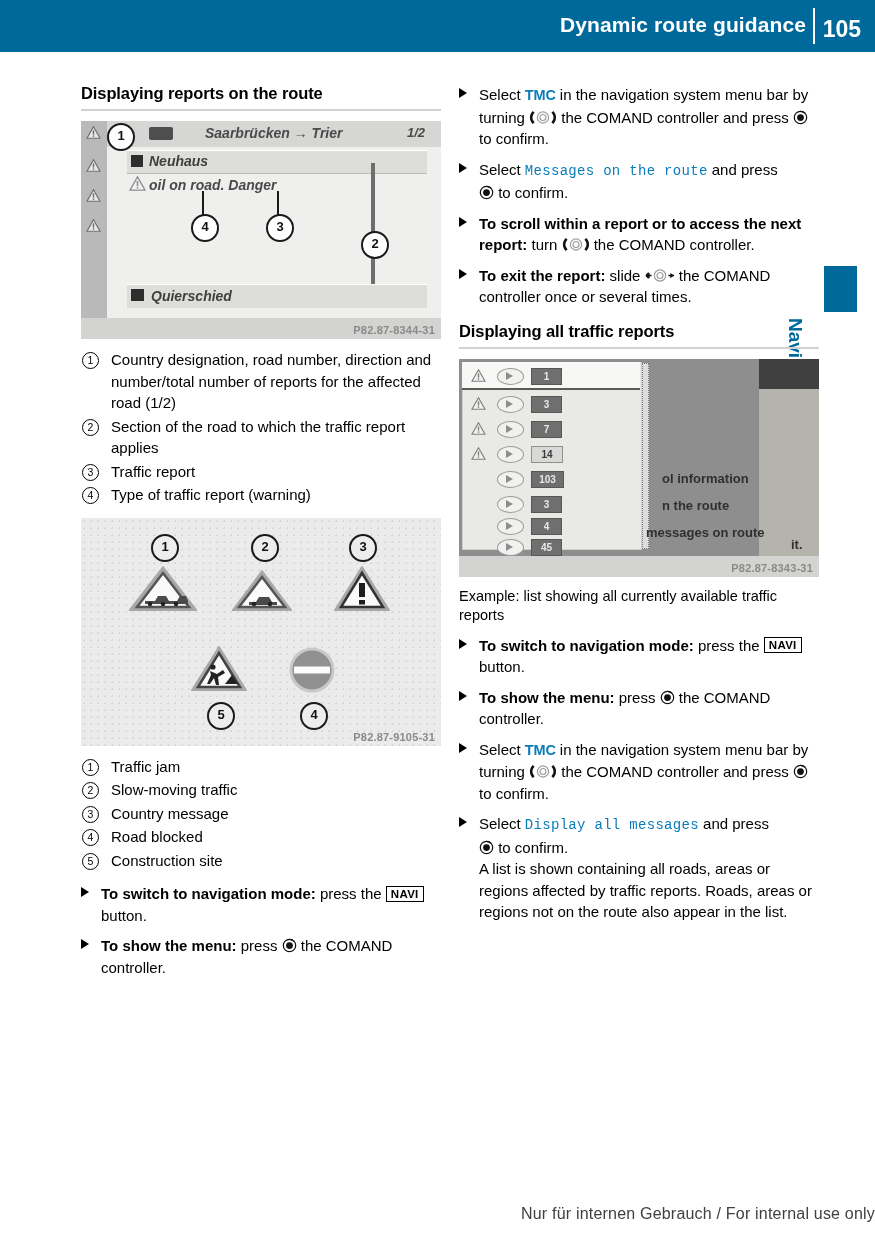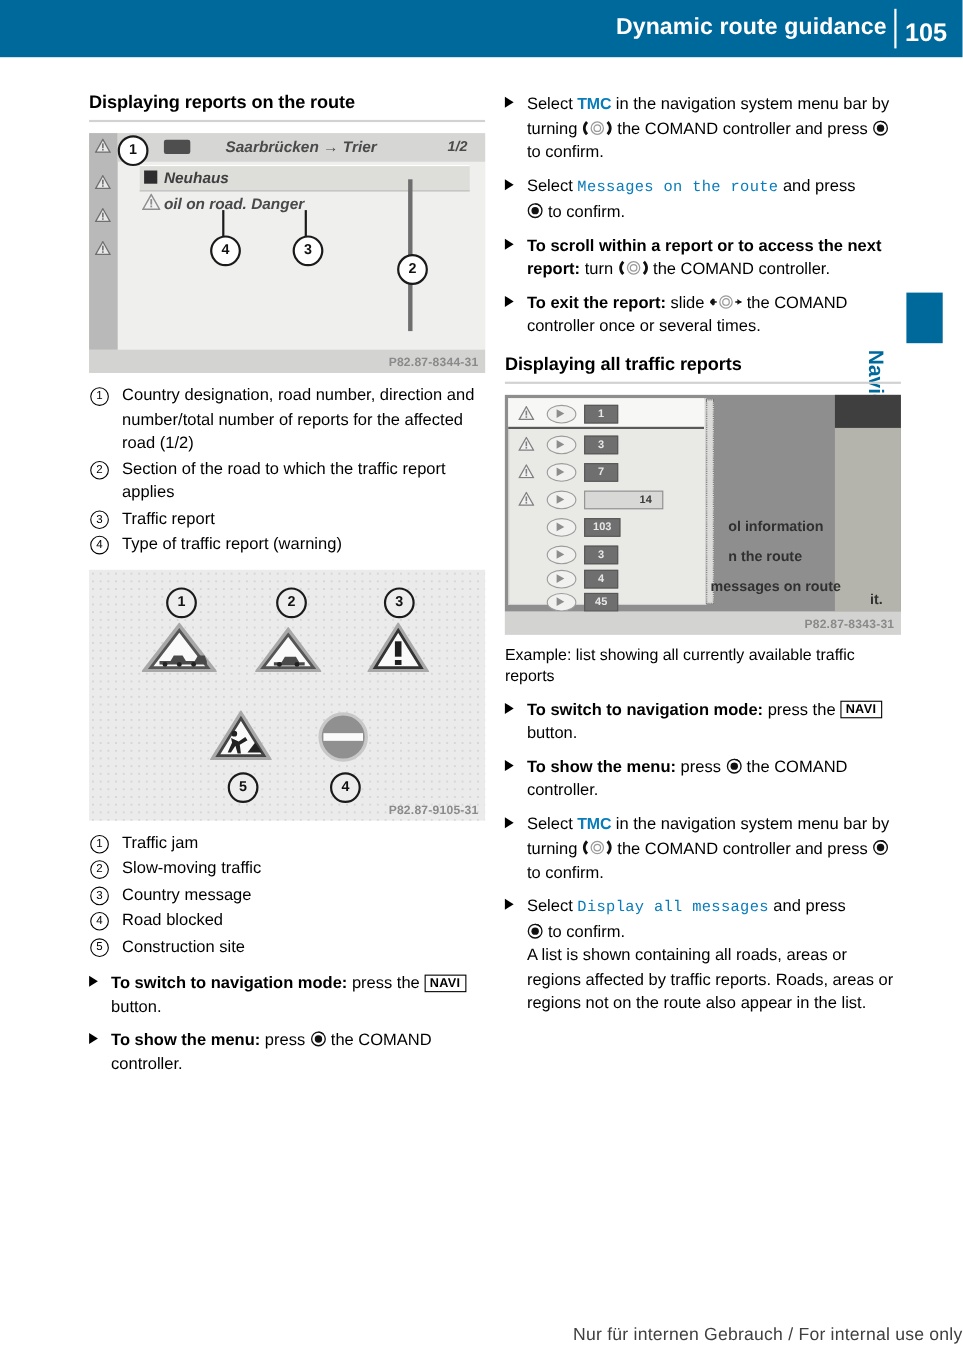--- a/index.html
+++ b/index.html
@@ -121,21 +121,21 @@
   #fig3{width:360px;height:218px;}
   #fig3 .bg{position:absolute;left:0;top:0;width:360px;height:197px;background:#8e8e8e;}
   #fig3 .maparea{position:absolute;left:300px;top:0;width:60px;height:197px;background:#b4b4ac;}
   #fig3 .maptop{position:absolute;left:300px;top:0;width:60px;height:30px;background:#3f3f3f;}
   #fig3 .panel{position:absolute;left:3px;top:3px;width:178px;height:186px;background:#e9e9e6;border:1px solid #cfcfcf;}
   #fig3 .hl{position:absolute;left:3px;top:3px;width:178px;height:26px;background:#f7f7f5;border-bottom:2px solid #5a5a5a;}
   #fig3 .tri{position:absolute;width:15px;height:13px;}
   #fig3 .ell{position:absolute;width:25px;height:15px;border-radius:50%;border:1.6px solid #9a9a9a;background:#f1f1ef;}
   #fig3 .ell:after{content:"";position:absolute;left:8px;top:3px;width:0;height:0;border-left:7px solid #8d8d8d;border-top:4.5px solid transparent;border-bottom:4.5px solid transparent;}
   #fig3 .badge{position:absolute;height:15px;background:#6f6f6f;border:1px solid #575757;color:#e8e8e8;font-size:10px;font-weight:bold;text-align:center;line-height:15px;}
-  #fig3 .badge.light{background:#d8d8d6;border-color:#8f8f8f;color:#3b3b3b;padding-left:40px;}
+  #fig3 .badge.light{background:#d8d8d6;border-color:#8f8f8f;color:#3b3b3b;}
   #fig3 .scroll{position:absolute;left:183px;top:4px;width:5px;height:184px;background:#dcdcda;border:1px dotted #777;}
   #fig3 .menutxt{position:absolute;font-size:13px;color:#303030;font-weight:bold;}
   #fig3 .strip{position:absolute;left:0;top:197px;width:360px;height:21px;background:#d3d3d1;}
 
   
   .footer{
     position:absolute;left:0;top:1205px;width:875px;text-align:right;
     font-size:16px;color:#404040;letter-spacing:0.2px;
   }
 </style>
@@ -194,20 +194,24 @@
 
     <svg style="position:absolute;left:48px;top:55px;width:17px;height:15px;" viewBox="0 0 20 18">
         <polygon points="10,1 19,17 1,17" fill="#f2f2f2" stroke="#8f8f8f" stroke-width="1.6"></polygon>
         <rect x="9" y="6" width="2" height="6" fill="#8f8f8f"></rect>
         <rect x="9" y="13" width="2" height="2" fill="#8f8f8f"></rect>
       </svg>
     <div class="msg">oil on road. Danger</div>
 
     <div class="scrollbar"></div>
 
+    <div class="bot">
+      <div style="position:absolute;left:4px;top:4px;width:13px;height:12px;background:#2e2e2e;"></div>
+      <div class="bot-txt">Quierschied</div>
+    </div>
 
     <div class="callout" style="left:26px;top:2px;">1</div>
     <div class="lead" style="left:121px;top:70px;width:2px;height:25px;"></div>
     <div class="callout" style="left:110px;top:93px;">4</div>
     <div class="lead" style="left:196px;top:70px;width:2px;height:25px;"></div>
     <div class="callout" style="left:185px;top:93px;">3</div>
     <div class="callout" style="left:280px;top:110px;">2</div>
 
     <div class="strip"></div>
     <div class="fig-code">P82.87-8344-31</div>

